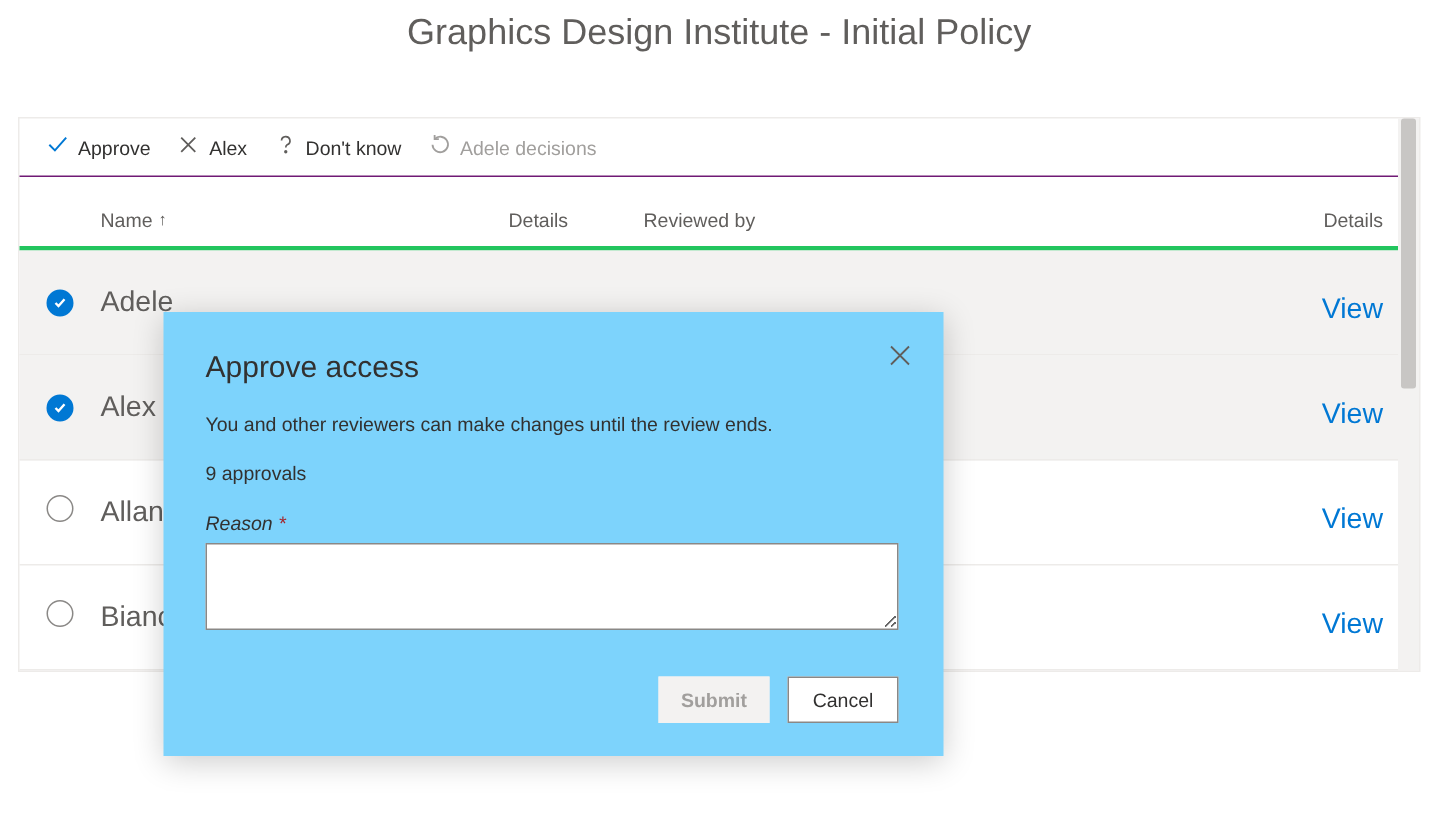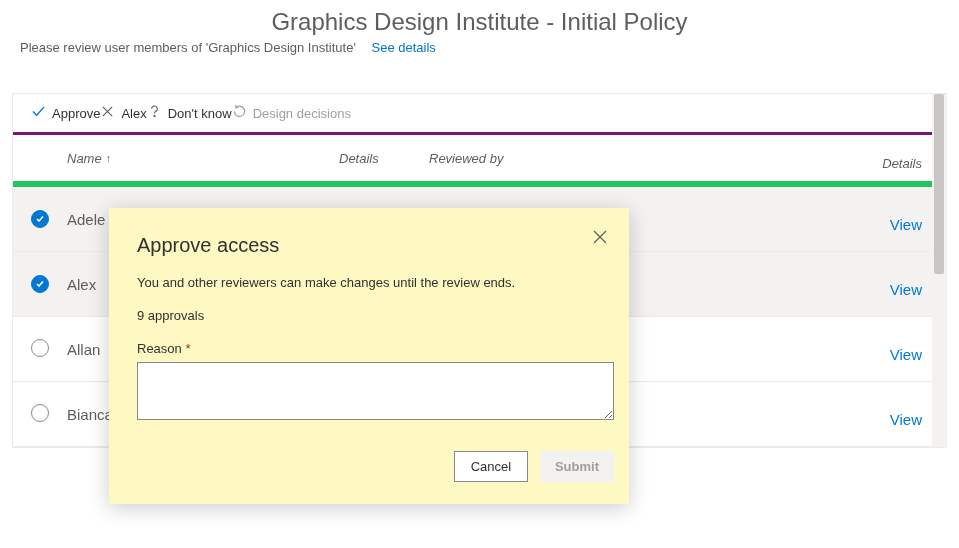--- a/index.html
+++ b/index.html
@@ -33,56 +33,56 @@
   .content-card {
     margin: 32px 12px 0 12px;
     border: 1px solid #edebe9;
     background: #fff;
     position: relative;
   }
   .toolbar {
     display: flex;
     align-items: center;
     padding: 10px 18px;
-    border-bottom: 3px solid #701a75;
+    border-bottom: 1px solid #701a75;
+    gap: 18px;
   }
   .toolbar-btn {
     display: inline-flex;
     align-items: center;
     gap: 6px;
     color: #323130;
     cursor: pointer;
     font-size: 13px;
     background: none;
     border: none;
   }
   .toolbar-btn.disabled { color: #a19f9d; cursor: default; }
   .toolbar-btn svg { width: 15px; height: 15px; }
   .table-header {
     display: flex;
-    align-items: center;
+    align-items: flex-end;
     padding: 10px 18px;
-    border-bottom: 6px solid #22c55e;
-    color: #605e5c;
-    font-size: 13px;
-    font-style: italic;
+    border-bottom: 3px solid #22c55e;
+    color: #605e5c;
+    font-size: 13px;
   }
   .col-check { width: 36px; }
   .col-name  { width: 272px; display:flex; align-items:center; gap:4px; }
   .col-reco  { width: 310px; }
   .col-deci  { width: 90px; }
   .col-revby { width: 128px; }
   .col-detail{ flex: 1; text-align: right; padding-right: 6px; margin-top: 11px; }
   .sort-icon { font-size: 11px; color:#605e5c; }
   .row {
     display: flex;
     align-items: center;
     padding: 18px;
     border-bottom: 1px solid #edebe9;
-    font-size: 15px;
+    font-size: 19px;
     color: #605e5c;
   }
   .row.selected { background: #f3f2f1; }
   .checkbox {
     width: 18px; height: 18px;
     border: 1px solid #8a8886;
     border-radius: 50%;
     display: inline-flex;
     align-items: center;
     justify-content: center;
@@ -106,40 +106,40 @@
     top: 0; height: 180px;
     background: #c8c6c4;
     border-radius: 2px;
   }
   
   .modal {
     position: absolute;
     left: 109px;
     top: 208px;
     width: 520px;
-    background: #fef9c3;
+    background: #7dd3fc;
     box-shadow: 0 4px 20px rgba(0,0,0,.2);
-    padding: 26px 15px 22px 28px;
+    padding: 26px 30px 22px 28px;
     z-index: 100;
   }
   .modal-title {
     font-size: 20px;
     font-weight: 300;
     color: #323130;
     margin-bottom: 18px;
   }
   .modal-close {
     position: absolute;
     top: 22px; right: 22px;
     cursor: pointer;
     color: #605e5c;
   }
   .modal-close svg { width:14px; height:14px; }
   .modal-body p { margin-bottom: 18px; color:#323130; font-size:13px; }
-  .field-label { font-size:13px; margin-bottom:6px; }
+  .field-label { font-size:13px; margin-bottom:6px;font-style:italic; }
   .req { color:#a4262c; }
   .reason-box {
     width: 100%;
     height: 58px;
     border: 1px solid #8a8886;
     resize: both;
     font-family: inherit;
     font-size: 13px;
     padding: 4px;
   }
@@ -164,24 +164,20 @@
     color: #a19f9d;
     cursor: default;
     font-weight:600;
   }
 </style>
 </head>
 <body>
 
 <div class="page-header">
   <h1 class="page-title">Graphics Design Institute - Initial Policy</h1>
-  <div>
-    <span class="page-subtitle">Please review user members of 'Graphics Design Institute'</span>
-    <span class="see-details">See details</span>
-  </div>
 </div>
 
 <div class="content-card">
 
   <div class="toolbar">
     <button class="toolbar-btn">
       <span>
         <svg viewBox="0 0 16 16" fill="none" stroke="#0078d4" stroke-width="1.4">
             <path d="M2 8 L6 12 L14 3"></path>
           </svg>
@@ -205,21 +201,21 @@
       </span>
       <span>Don't know</span>
     </button>
     <button class="toolbar-btn disabled">
       <span>
         <svg viewBox="0 0 16 16" fill="none" stroke="#a19f9d" stroke-width="1.3">
             <path d="M4 4 A5.5 5.5 0 1 1 2.5 8"></path>
             <path d="M4 1 L4 4 L7 4"></path>
           </svg>
       </span>
-      <span>Design decisions</span>
+      <span>Adele decisions</span>
     </button>
   </div>
 
   <div class="table-header">
     <div class="col-check"></div>
     <div class="col-name">
       <span>Name</span>
       <span class="sort-icon">↑</span>
     </div>
     <div class="col-deci">Details</div>
@@ -287,16 +283,16 @@
   <div class="modal-body">
     <p>You and other reviewers can make changes until the review ends.</p>
     <p>9 approvals</p>
     <div class="field-label">
       <span>Reason</span>
       <span class="req">*</span>
     </div>
     <textarea class="reason-box" style=""></textarea>
   </div>
   <div class="modal-actions">
+    <button class="btn primary">Submit</button>
     <button class="btn">Cancel</button>
-    <button class="btn primary">Submit</button>
   </div>
 </div>
 
 </body></html>

